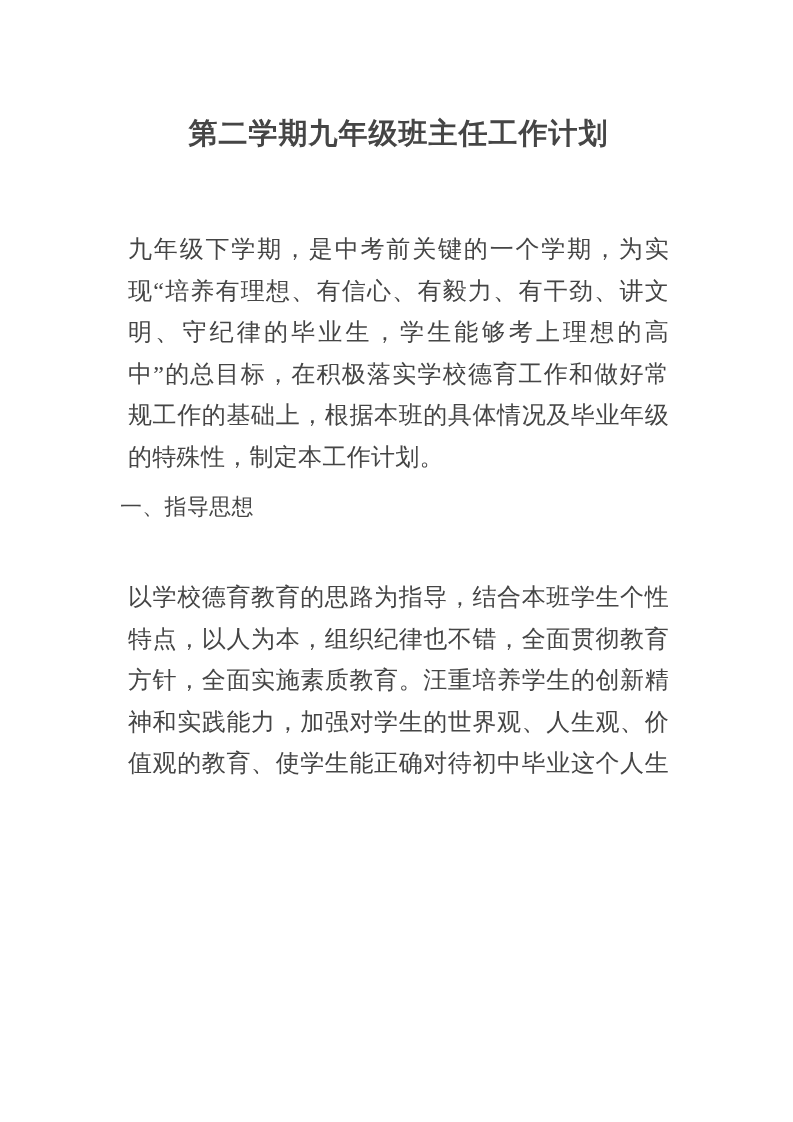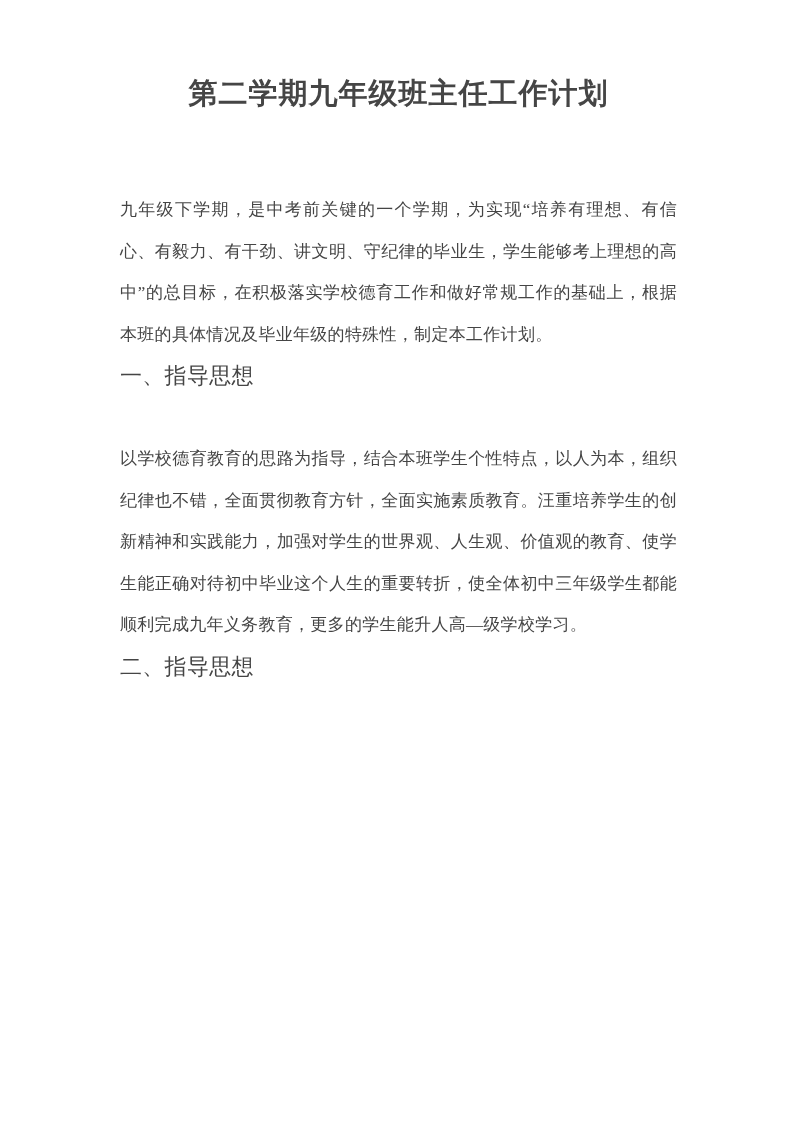--- a/index.html
+++ b/index.html
@@ -8,35 +8,35 @@
     background: #ffffff;
   }
   .page {
     position: relative;
     width: 793px;
     height: 792px;
     box-sizing: border-box;
     background: var(--page-bg, #ffffff);
     color: var(--text-color, #454545);
     font-family: "Liberation Serif", "DejaVu Serif", serif;
-    padding: 72px 116px 0 120px;
+    padding: 112px 116px 0 120px;
     overflow: hidden;
   }
   .doc-title {
     margin: 0 0 75px 0;
     font-size: 29px;
     font-weight: 700;
     line-height: 42px;
     text-align: center;
     letter-spacing: 1px;
     white-space: nowrap;
   }
   .para {
-    margin: 0;
-    font-size: 17px;
+    margin: 8px;
+    font-size: 24px;
     line-height: 41.5px;
     letter-spacing: 0.3px;
     text-align: justify;
     word-break: break-all;
   }
   .heading {
     margin: 0;
     font-size: 22px;
     font-weight: 400;
     line-height: 41.5px;

